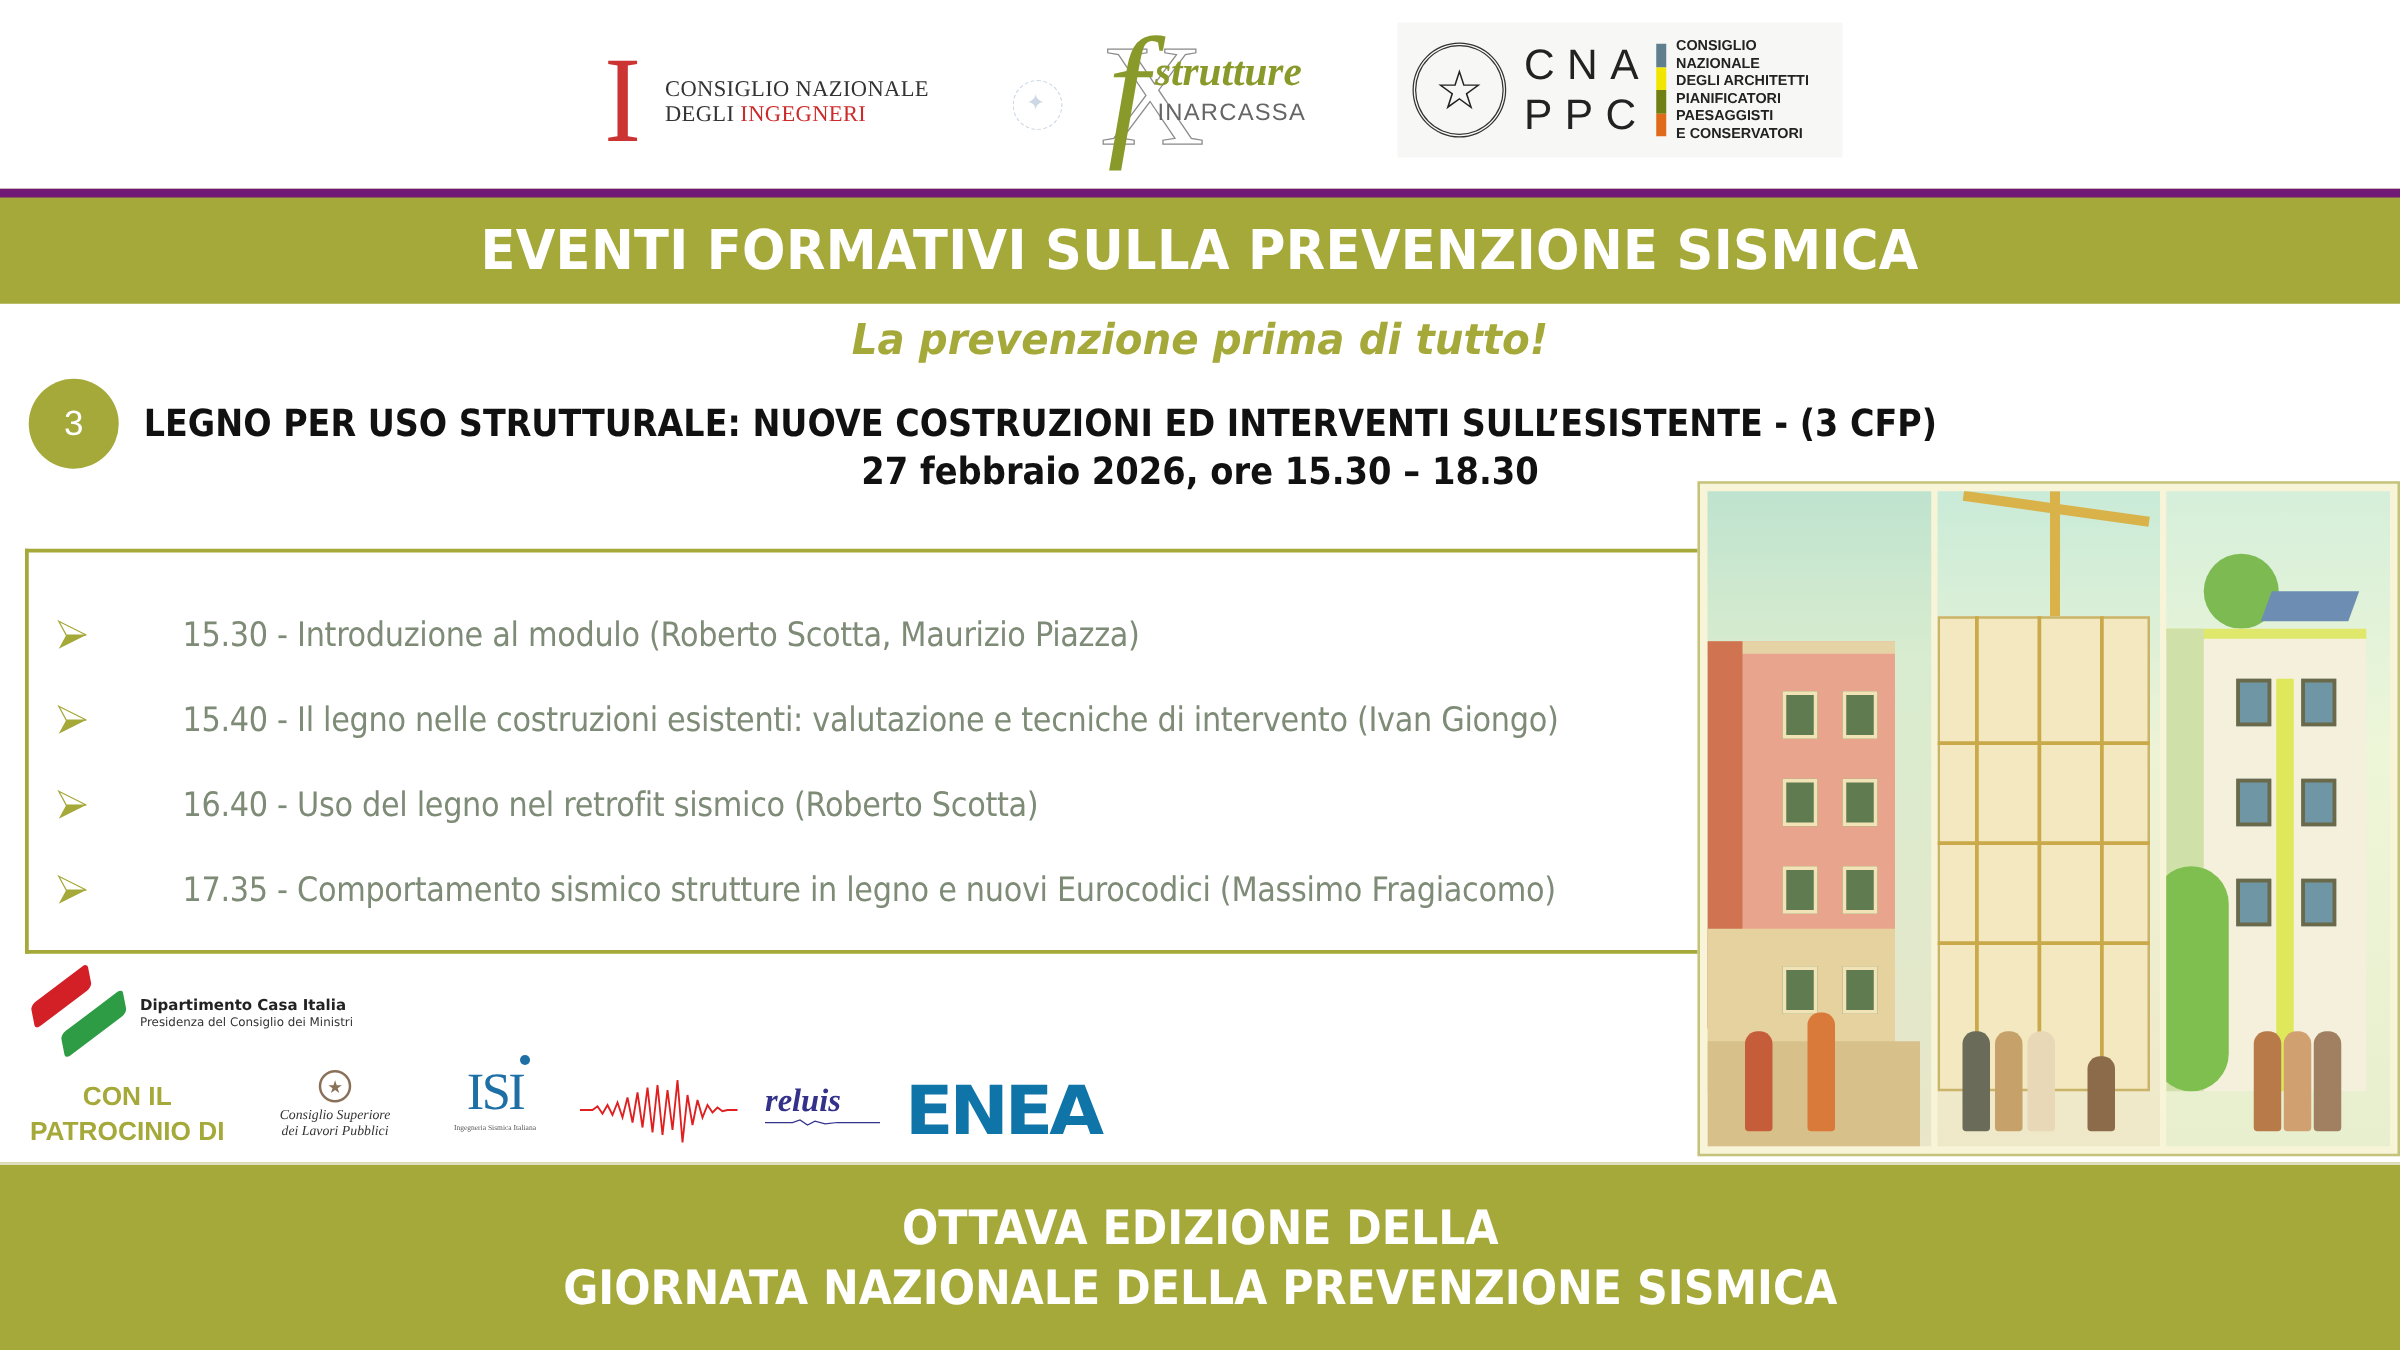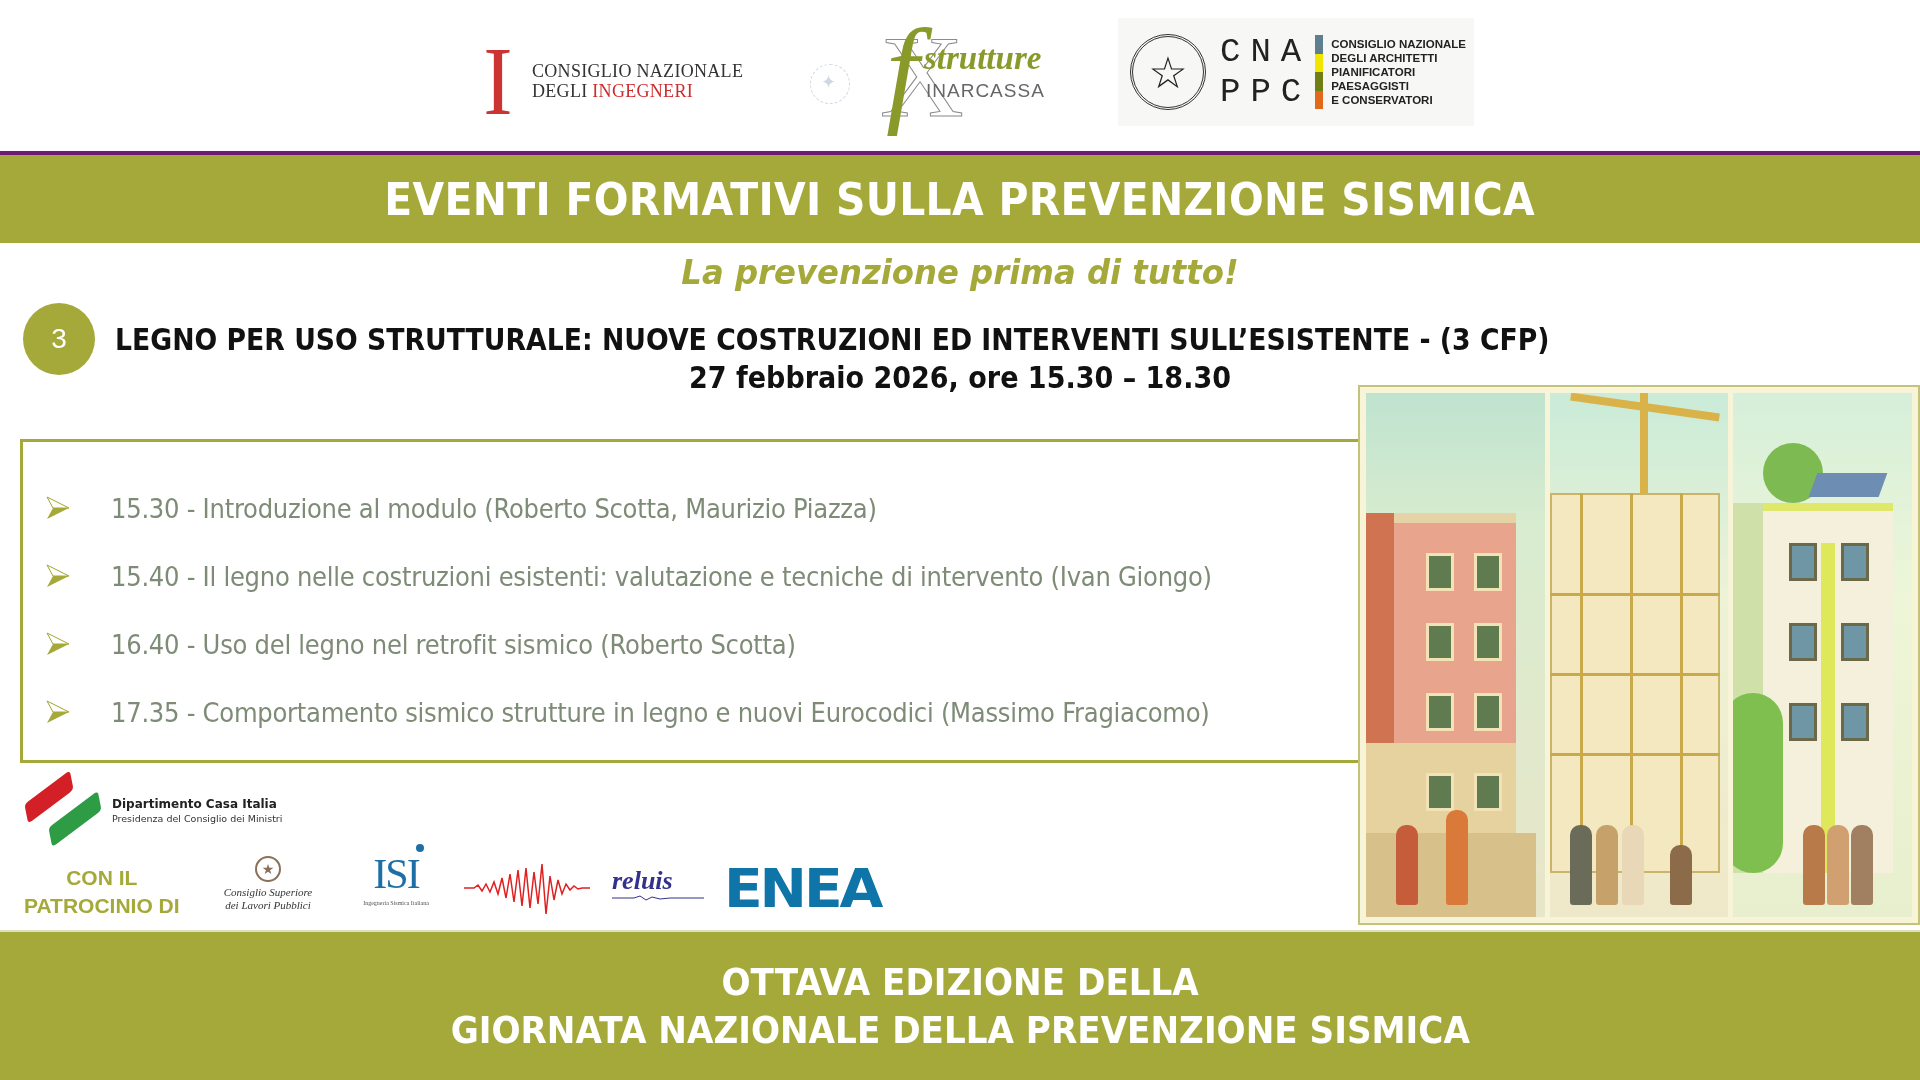--- a/index.html
+++ b/index.html
@@ -16,38 +16,38 @@
   .emblem-faint::after { content: "✦"; position: absolute; left: 10px; top: 6px; font-size: 18px; color: #c9d4e2; }
 
   .inarcassa { position: absolute; left: 884px; top: 18px; width: 220px; height: 110px; }
   .ina-f { position: absolute; left: 2px; top: -6px; font-family: "Liberation Serif", serif; font-style: italic; font-size: 118px; color: #8a9a2a; line-height: 120px; }
   .ina-x { position: absolute; left: -4px; top: 4px; font-family: "Liberation Serif", serif; font-size: 116px; color: transparent; -webkit-text-stroke: 1px #8b8b8b; line-height: 110px; }
   .ina-fond { position: absolute; left: 40px; top: 22px; font-family: "Liberation Serif", serif; font-style: italic; font-weight: bold; font-size: 33px; color: #8a9a2a; }
   .ina-name { position: absolute; left: 42px; top: 62px; font-family: "Liberation Sans", sans-serif; font-size: 19px; color: #666; letter-spacing: 1px; }
 
   .cnappc { position: absolute; left: 1118px; top: 18px; width: 356px; height: 108px; background: #f7f7f6; display: flex; align-items: center; }
   .cnappc-emblem { width: 76px; height: 76px; margin-left: 12px; border: 3px double #333; border-radius: 50%; display: flex; align-items: center; justify-content: center; font-size: 44px; color: #222; }
-  .cnappc-letters { margin-left: 14px; font-family: Liberation Mono, monospace; font-size: 34px; line-height: 40px; color: #222; letter-spacing: 10px; }
+  .cnappc-letters { margin-left: 14px; font-family: Liberation Sans, sans-serif; font-size: 34px; line-height: 40px; color: #222; letter-spacing: 10px; }
   .cnappc-bars { width: 8px; height: 74px; margin-left: 4px; display: flex; flex-direction: column; }
   .cnappc-bars span { flex: 1; }
   .cnappc-text { margin-left: 8px; font-family: "Liberation Sans", sans-serif; font-size: 11.5px; line-height: 14px; color: #222; font-weight: bold; }
 
   
-  .title-bar { position: absolute; left: 0; top: 151px; width: 1920px; height: 92px; background: #a5a939; display: flex; align-items: center; justify-content: center; border-top: 4px solid #701a75; }
+  .title-bar { position: absolute; left: 0; top: 151px; width: 1920px; height: 92px; background: #a5a939; display: flex; align-items: center; justify-content: center; border-top: 7px solid #701a75; }
   .title-bar h1 { font-family: "DejaVu Sans", sans-serif; font-weight: bold; font-size: 44px; color: #ffffff; letter-spacing: 0.3px; transform: scaleX(0.93); }
 
   .tagline { position: absolute; left: 0; top: 252px; width: 1920px; text-align: center; font-family: "DejaVu Sans", sans-serif; font-style: italic; font-weight: bold; font-size: 34px; color: #a5a939; transform: scaleX(0.95); }
 
   .num-badge { position: absolute; left: 23px; top: 303px; width: 72px; height: 72px; border-radius: 50%; background: #a5a939; color: #fff; font-family: "Liberation Sans", sans-serif; font-size: 28px; display: flex; align-items: center; justify-content: center; }
   .event-title { position: absolute; left: 115px; top: 322px; width: 1680px; font-family: "DejaVu Sans", sans-serif; font-weight: bold; font-size: 30px; color: #111; white-space: nowrap; transform-origin: left center; transform: scaleX(0.89); }
   .event-date { position: absolute; left: 0; top: 360px; width: 1920px; text-align: center; font-family: "DejaVu Sans", sans-serif; font-weight: bold; font-size: 30px; color: #111; transform: scaleX(0.9); }
 
   
   .agenda { position: absolute; left: 20px; top: 439px; width: 1342px; height: 324px; border: 3px solid #a5a939; border-right: none; background: #fff; }
-  .agenda-item { position: absolute; left: 22px; display: flex; align-items: center; height: 40px; }
+  .agenda-item { position: absolute; left: 22px; display: flex; align-items: center; height: 40px; gap: 35px; }
   .arrow { width: 26px; height: 26px; margin-right: 40px; }
   .agenda-text { font-family: "DejaVu Sans", sans-serif; font-size: 27px; color: #7e8b76; white-space: nowrap; transform-origin: left center; transform: scaleX(0.9); letter-spacing: -0.3px; }
 
   
   .illus { position: absolute; left: 1358px; top: 385px; width: 562px; height: 540px; background: #f8f4d8; border: 2px solid #c5c27c; padding: 6px; display: flex; gap: 5px; }
   .panel { flex: 1; position: relative; overflow: hidden; }
   .p1 { background: linear-gradient(180deg, #bfe3cf 0%, #d8eccf 25%, #e9e6c9 100%); }
   .p2 { background: linear-gradient(180deg, #c9ebd8 0%, #eef3d6 40%, #efe8c8 100%); }
   .p3 { background: linear-gradient(180deg, #d6efda 0%, #eef6d8 40%, #e8efce 100%); }
   .bld { position: absolute; }

